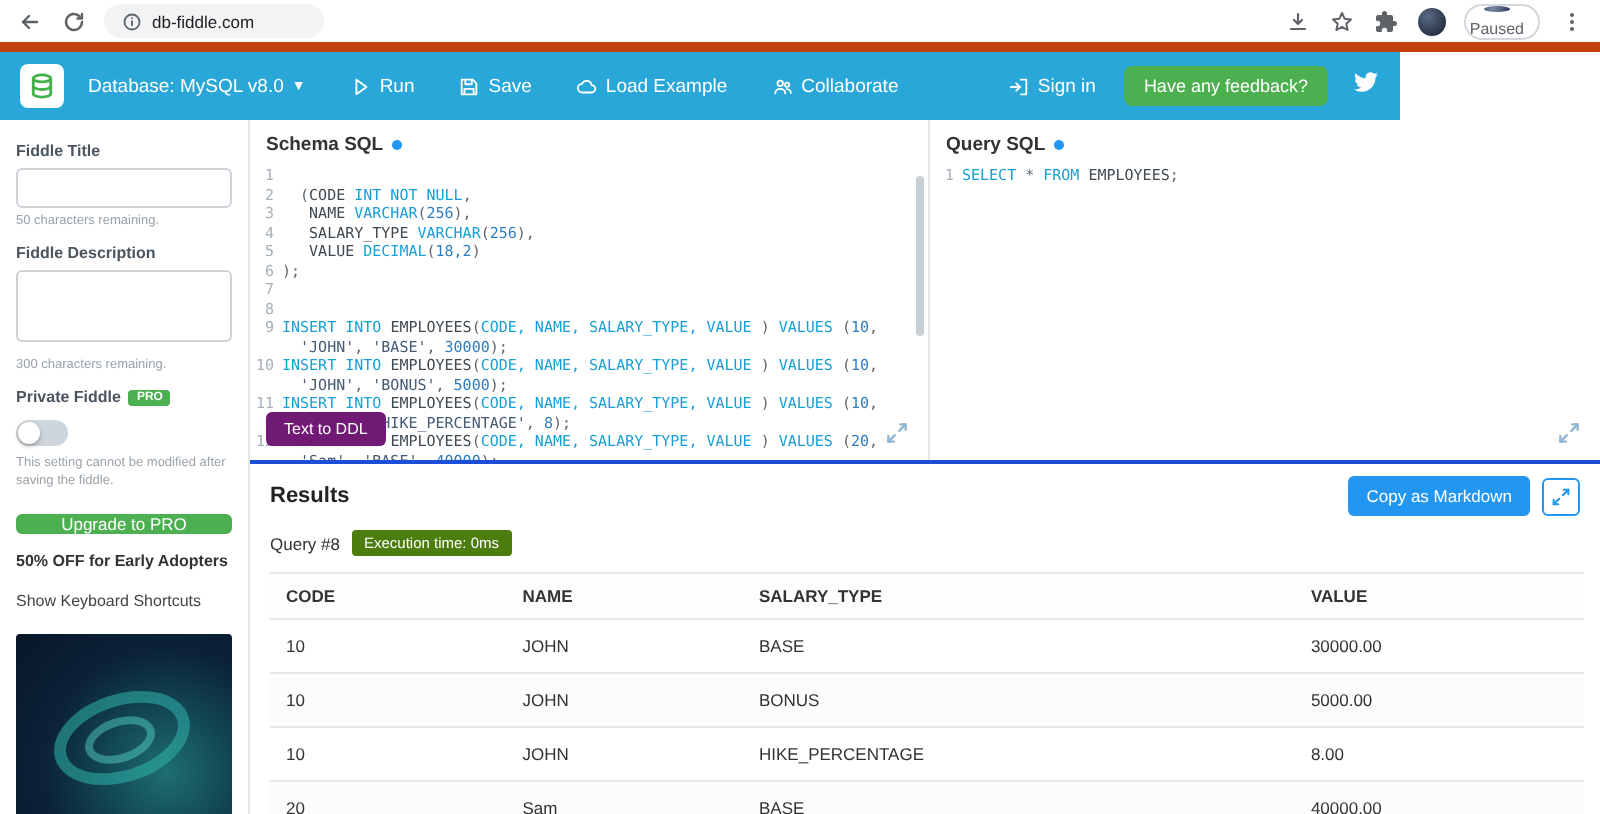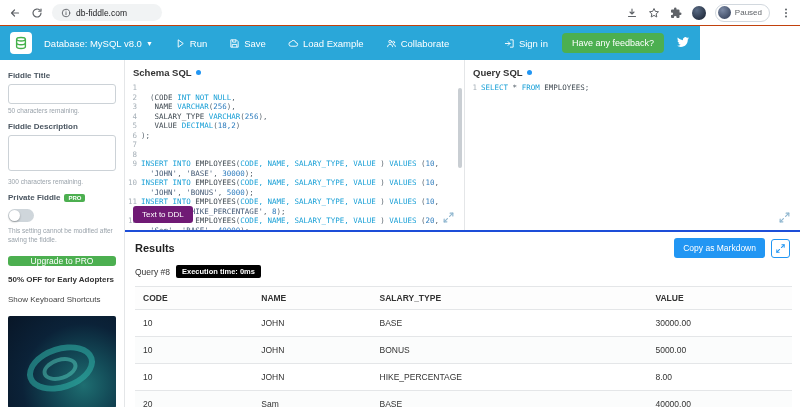--- a/index.html
+++ b/index.html
@@ -1,32 +1,32 @@
 <!DOCTYPE html>
 <html><head>
 <meta charset="utf-8">
 <style>
   * { margin:0; padding:0; box-sizing:border-box; }
   html,body { width:800px; height:407px; overflow:hidden; background:#fff;
     font-family:"Liberation Sans", sans-serif; color:#333; }
 
   
   .browser-bar { position:absolute; top:0; left:0; width:800px; height:26px;
-    background:#fff; border-bottom:1px solid #c2410c; display:flex; align-items:center;
+    background:#fff; border-bottom:5px solid #c2410c; display:flex; align-items:center;
     padding:0 8px; gap:9px; }
   .bicon { width:13px; height:13px; color:#5f6368; flex:none; display:flex; align-items:center; justify-content:center; }
   .bicon svg { width:12px; height:12px; }
   .address-pill { height:17px; background:#f1f3f4; border-radius:9px; display:flex;
     align-items:center; gap:5px; padding:0 9px; min-width:110px; }
   .address-pill .url { font-size:8.5px; color:#202124; }
   .browser-spacer { flex:1; }
   .avatar-dot { width:14px; height:14px; border-radius:50%;
     background:radial-gradient(circle at 35% 30%, #5a6b85, #141c2b); flex:none; }
   .paused-pill { height:18px; border:1px solid #d2d8de; border-radius:10px; display:flex;
-    align-items:center; gap:4px; padding:0 7px 0 2px; }
+    align-items:center; gap:4px; padding:0 7px 0 2px;flex-direction:column; }
   .paused-pill .mini-avatar { width:13px; height:13px; border-radius:50%;
     background:radial-gradient(circle at 35% 30%, #7c8aa5, #2b3750); }
   .paused-pill .label { font-size:8px; color:#5f6368; }
 
   
   .app-header { position:absolute; top:26px; left:0; width:700px; height:34px;
     background:#2aa7d9; display:flex; align-items:center; padding:0 10px; color:#fff; }
   .logo { width:22px; height:22px; background:#fff; border-radius:4px; display:flex;
     align-items:center; justify-content:center; flex:none; }
   .db-select { display:flex; align-items:center; gap:4px; margin-left:12px; font-size:9.5px;
@@ -102,21 +102,21 @@
     padding:6px 10px; overflow:hidden; }
   .results-head { display:flex; align-items:center; }
   .results-title { font-size:11px; font-weight:bold; color:#222; flex:1; }
   .copy-md-btn { background:#2196f3; color:#fff; border:none; border-radius:3px;
     font-size:8.5px; padding:5px 9px; font-family:inherit; margin-right:6px; }
   .expand-btn { width:19px; height:19px; border:1px solid #2196f3; border-radius:3px;
     background:#fff; color:#2196f3; display:flex; align-items:center; justify-content:center; }
   .expand-btn svg { width:11px; height:11px; }
   .query-meta { display:flex; align-items:center; gap:6px; margin-top:7px; }
   .query-label { font-size:8.5px; color:#333; }
-  .exec-badge { background:#000000; color:#fff; font-size:7.5px; padding:2px 6px; border-radius:2px;font-weight:bold; }
+  .exec-badge { background:#4d7c0f; color:#fff; font-size:7.5px; padding:2px 6px; border-radius:2px; }
   table.result-table { border-collapse:collapse; width:657px; margin-top:8px; table-layout:fixed; }
   .result-table th, .result-table td { text-align:left; font-size:8.5px; color:#333;
     padding:6px 8px; border-top:1px solid #e4e6e8; border-bottom:1px solid #e4e6e8; }
   .result-table th { font-weight:bold; padding:6px 8px; background:#fdfdfd; }
   .result-table td { padding:8px 8px; }
   .result-table tr:nth-child(even) td { background:#fbfcfc; }
   .c1 { width:18%; } .c2 { width:18%; } .c3 { width:42%; } .c4 { width:22%; }
 </style>
 </head>
 <body>

